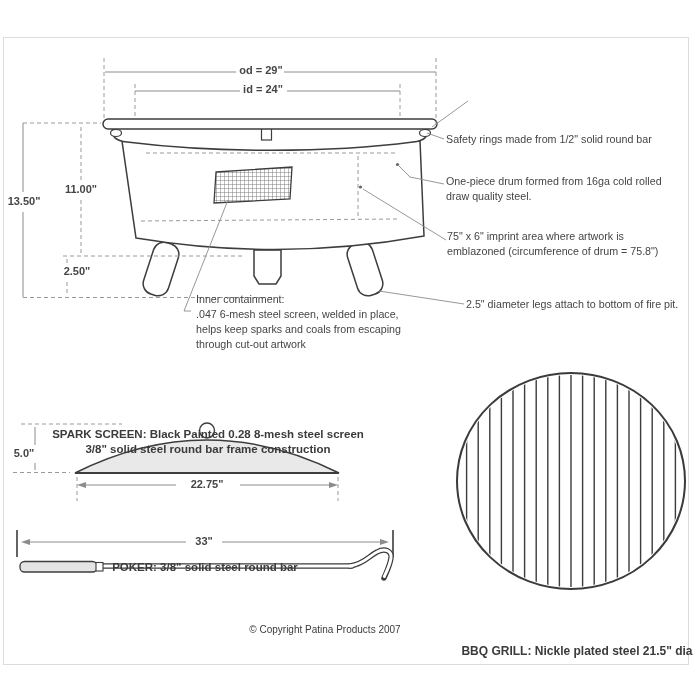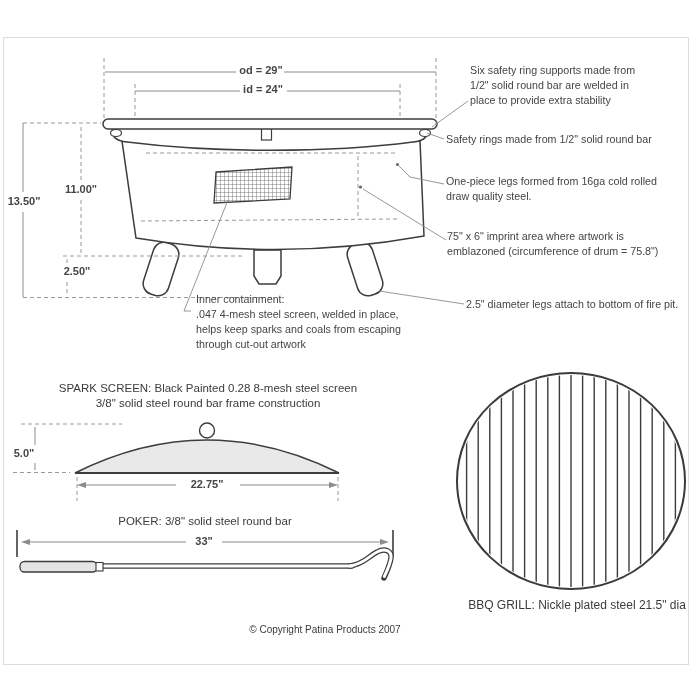--- a/index.html
+++ b/index.html
@@ -3,21 +3,21 @@
 <meta charset="utf-8">
 <style>
   html,body{margin:0;padding:0;background:#fff;}
   #stage{position:relative;width:700px;height:700px;background:#ffffff;overflow:hidden;
          font-family:"Liberation Sans",sans-serif;}
   #frame{position:absolute;left:3px;top:37px;width:684px;height:626px;border:1px solid #dcdcdc;}
   svg{position:absolute;left:0;top:0;}
   .lbl{position:absolute;color:#454545;}
   .dim{font-size:11px;font-weight:600;text-align:center;line-height:13px;}
   .note{font-size:10.7px;line-height:15px;white-space:pre-line;}
-  .title{font-weight:400;font-size:11.5px;text-align:center;white-space:pre-line;line-height:15px;color:#3b3b3b;}
+  .title{font-weight:700;font-size:11.5px;text-align:center;white-space:pre-line;line-height:15px;color:#3b3b3b;margin-top:46px;}
   .copy{font-size:10px;text-align:center;color:#3b3b3b;}
 </style>
 </head>
 <body>
 
 <div id="stage">
   <div id="frame"></div>
 
   <svg width="700" height="700" viewBox="0 0 700 700">
     <defs>
@@ -149,31 +149,28 @@
       </g>
     </g>
   </svg>
 
   <div class="lbl dim" style="left:235px;top:64px;width:52px;">od = 29"</div>
   <div class="lbl dim" style="left:237px;top:83px;width:52px;">id = 24"</div>
   <div class="lbl dim" style="left:2px;top:195px;width:44px;">13.50"</div>
   <div class="lbl dim" style="left:59px;top:183px;width:44px;">11.00"</div>
   <div class="lbl dim" style="left:55px;top:265px;width:44px;">2.50"</div>
 
-  <div class="lbl note" style="left:470px;top:63px;width:195px;">Six safety ring supports made from
-1/2" solid round bar are welded in
-place to provide extra stability</div>
   <div class="lbl note" style="left:446px;top:132px;width:245px;">Safety rings made from 1/2" solid round bar</div>
-  <div class="lbl note" style="left:446px;top:174px;width:235px;">One-piece legs formed from 16ga cold rolled
+  <div class="lbl note" style="left:446px;top:174px;width:235px;">One-piece drum formed from 16ga cold rolled
 draw quality steel.</div>
   <div class="lbl note" style="left:447px;top:229px;width:235px;">75" x 6" imprint area where artwork is
 emblazoned (circumference of drum = 75.8")</div>
   <div class="lbl note" style="left:466px;top:297px;width:235px;">2.5" diameter legs attach to bottom of fire pit.</div>
   <div class="lbl note" style="left:196px;top:292px;width:230px;">Inner containment:
-.047 4-mesh steel screen, welded in place,
+.047 6-mesh steel screen, welded in place,
 helps keep sparks and coals from escaping
 through cut-out artwork</div>
 
   <div class="lbl title" style="left:38px;top:381px;width:340px;">SPARK SCREEN:  Black Painted 0.28 8-mesh steel screen
 3/8" solid steel round bar frame construction</div>
   <div class="lbl dim" style="left:6px;top:447px;width:36px;">5.0"</div>
   <div class="lbl dim" style="left:181px;top:478px;width:52px;">22.75"</div>
 
   <div class="lbl title" style="left:60px;top:514px;width:290px;">POKER:  3/8" solid steel round bar</div>
   <div class="lbl dim" style="left:188px;top:535px;width:32px;">33"</div>

